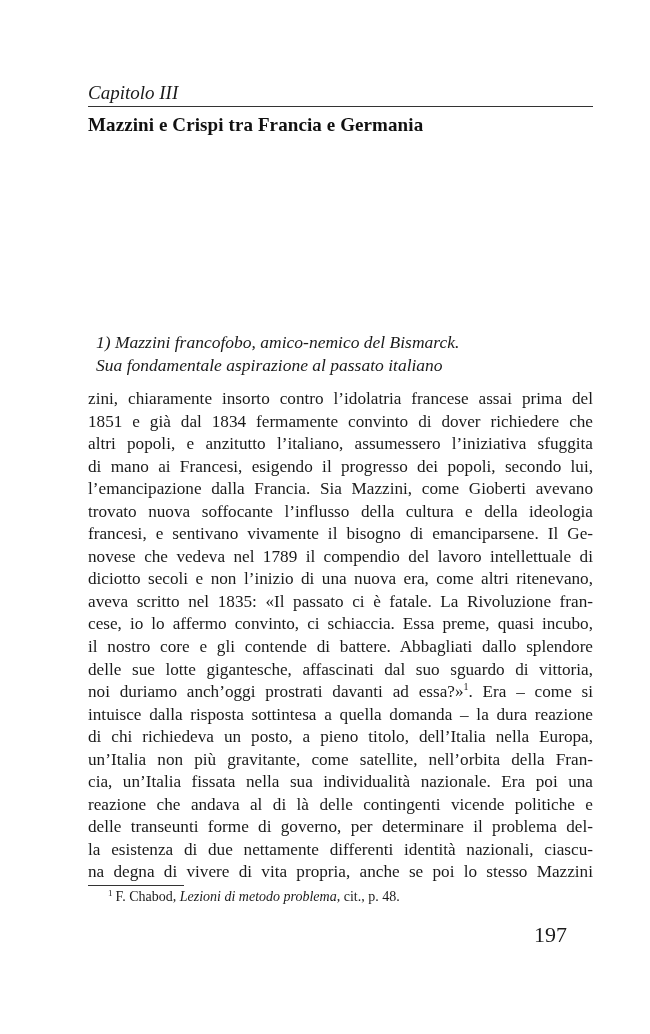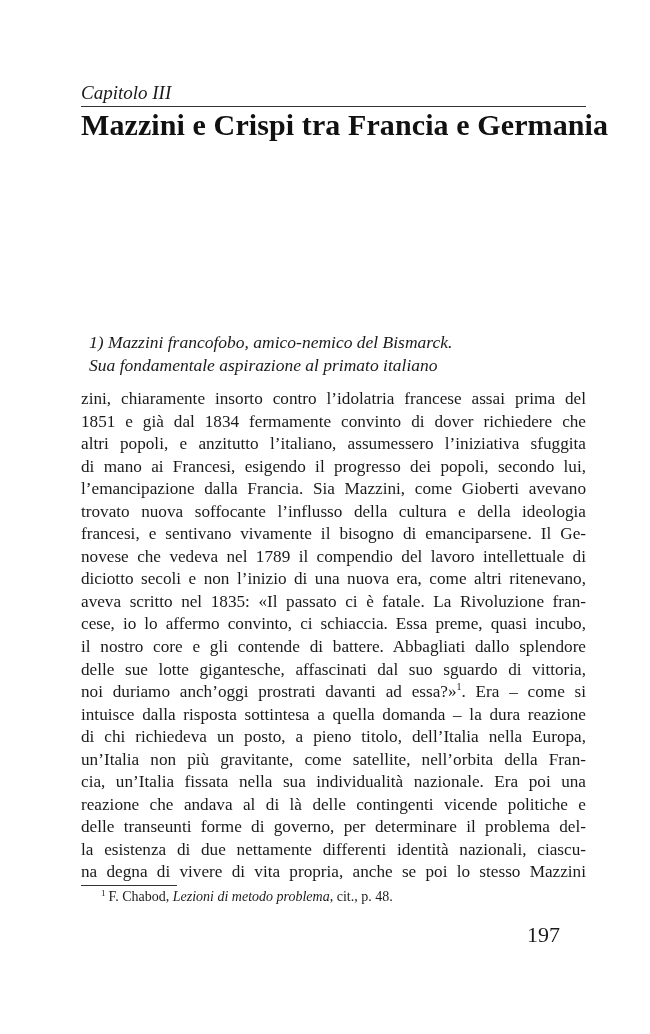--- a/index.html
+++ b/index.html
@@ -10,21 +10,21 @@
     body {
       width: 650px;
       height: 1034px;
       position: relative;
       overflow: hidden;
       font-family: "Liberation Serif", "DejaVu Serif", serif;
       color: #1a1a1a;
     }
     .page {
       position: absolute;
-      left: 9px; top: 0;
+      left: 16px; top: 0;
       width: 624px; height: 1034px;
       background: #ffffff;
     }
     .chapter-label {
       position: absolute;
       left: 72px;
       top: 82px;
       font-style: italic;
       font-size: 19px;
       line-height: 22px;
@@ -37,21 +37,21 @@
       top: 106px;
       width: 505px;
       height: 0;
       border-top: 1.3px solid #333;
     }
     .chapter-title {
       position: absolute;
       left: 72px;
       top: 111px;
       font-weight: bold;
-      font-size: 30px;
+      font-size: 19px;
       line-height: 28px;
       color: #111;
       white-space: nowrap;
       letter-spacing: 0.1px;
     }
     .section-heading {
       position: absolute;
       left: 72px;
       top: 331px;
       width: 505px;
@@ -121,21 +121,21 @@
 <body>
 
 <div class="page">
 
   <div class="chapter-label">Capitolo III</div>
   <div class="chapter-rule"></div>
   <div class="chapter-title">Mazzini e Crispi tra Francia e Germania</div>
 
   <div class="section-heading">
     <div>1) Mazzini francofobo, amico-nemico del Bismarck.</div>
-    <div>Sua fondamentale aspirazione al primato italiano</div>
+    <div>Sua fondamentale aspirazione al passato italiano</div>
   </div>
 
   <div class="body-text">
     <span class="body-line">zini, chiaramente insorto contro l’idolatria francese assai prima del</span>
     <span class="body-line">1851 e già dal 1834 fermamente convinto di dover richiedere che</span>
     <span class="body-line">altri popoli, e anzitutto l’italiano, assumessero l’iniziativa sfuggita</span>
     <span class="body-line">di mano ai Francesi, esigendo il progresso dei popoli, secondo lui,</span>
     <span class="body-line">l’emancipazione dalla Francia. Sia Mazzini, come Gioberti avevano</span>
     <span class="body-line">trovato nuova soffocante l’influsso della cultura e della ideologia</span>
     <span class="body-line">francesi, e sentivano vivamente il bisogno di emanciparsene. Il Ge-</span>

